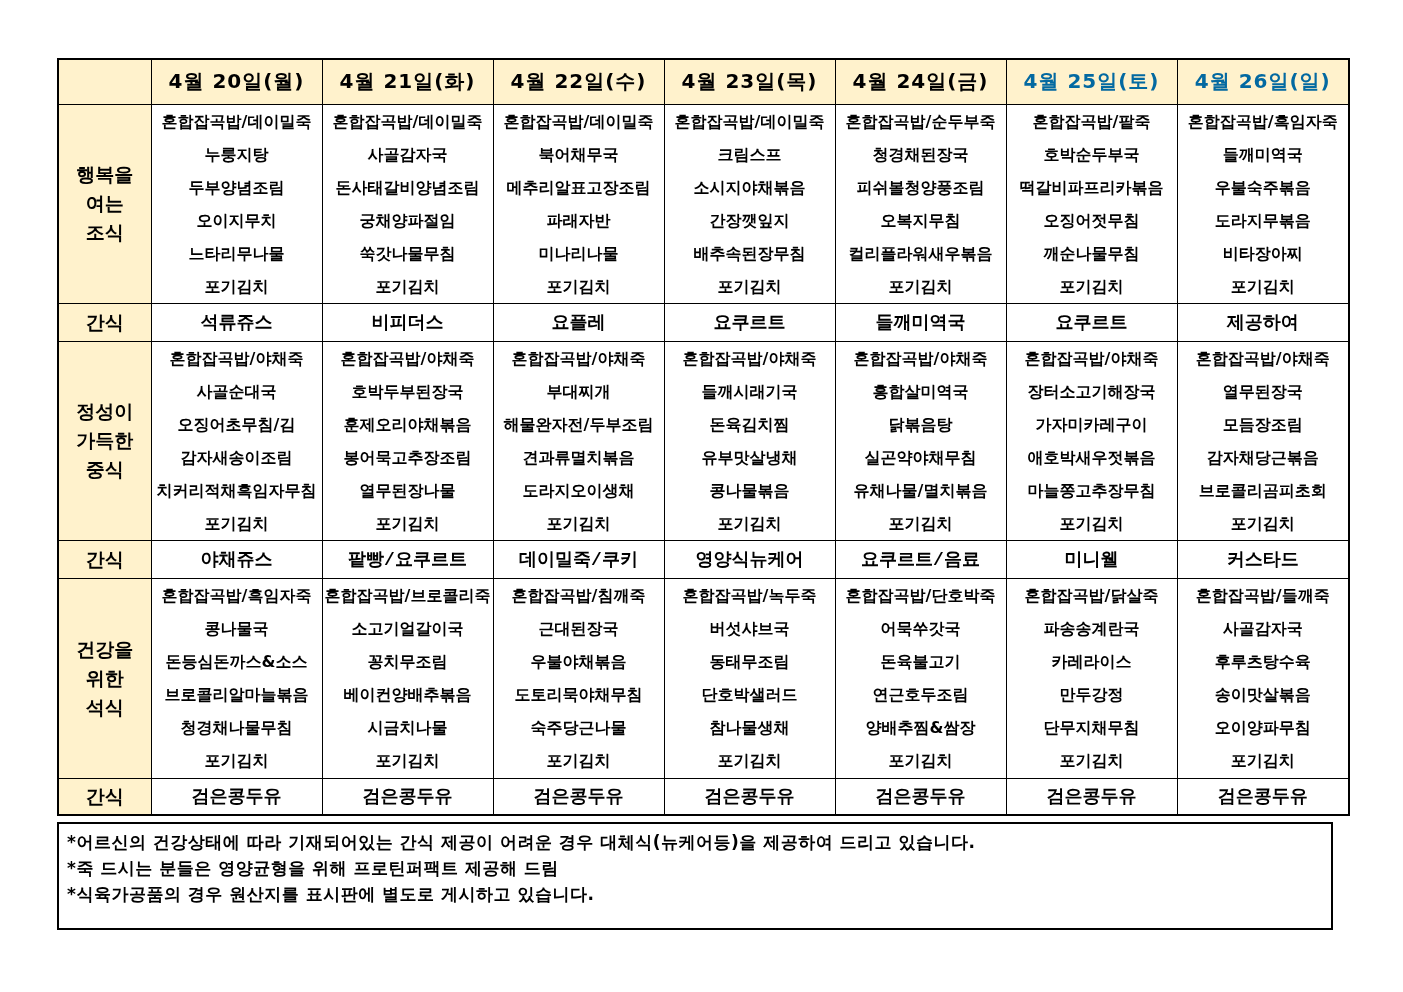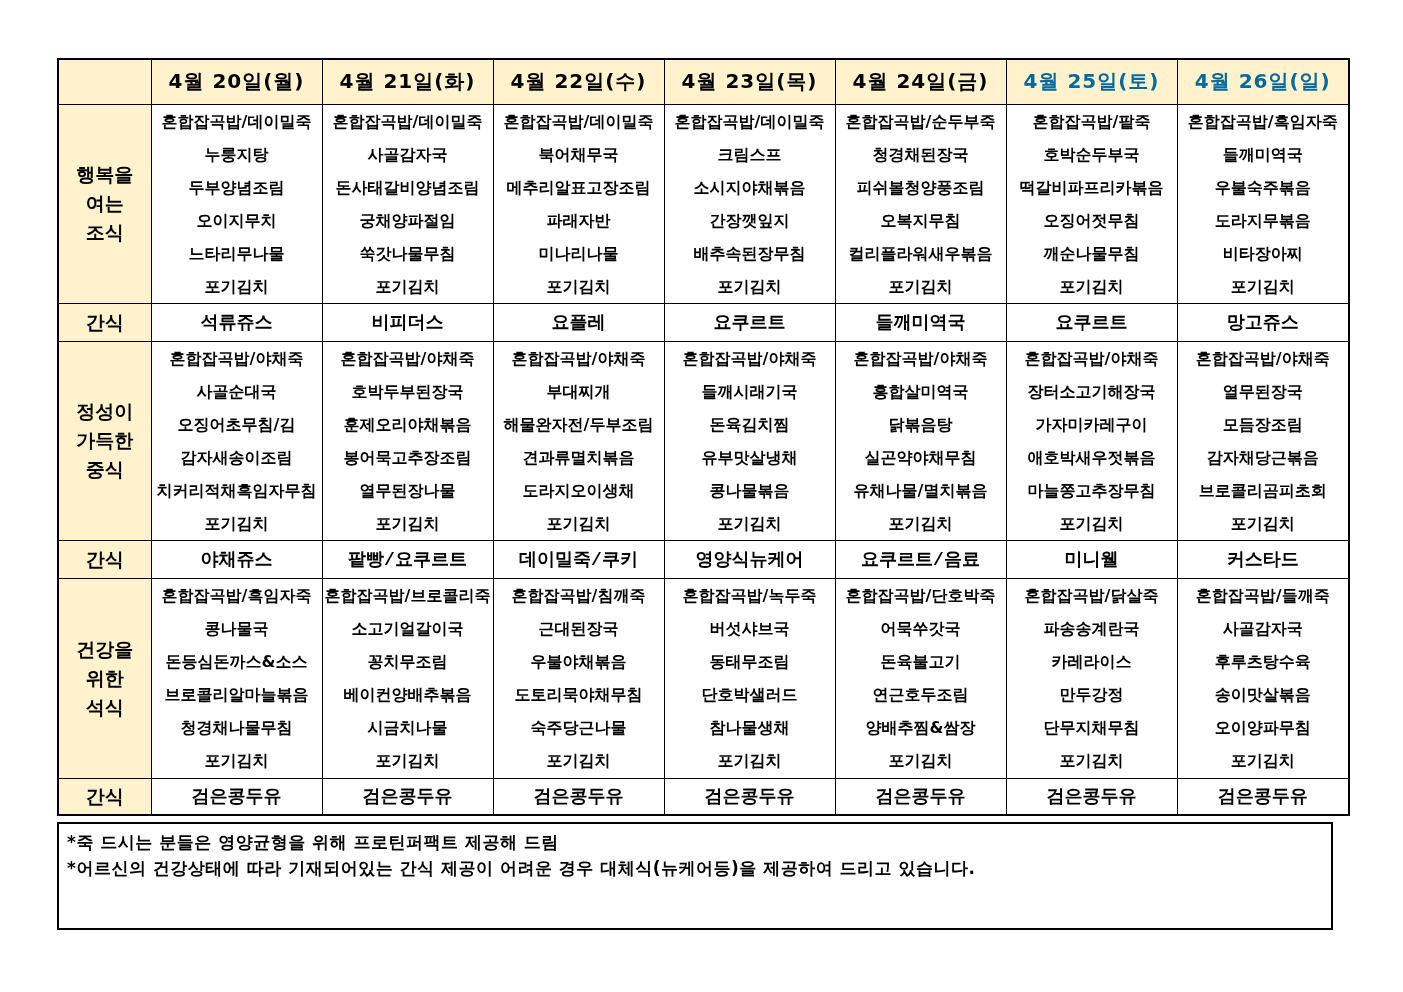--- a/index.html
+++ b/index.html
@@ -122,21 +122,21 @@
       </tr>
 
       <tr class="row-snack1">
         <th class="row-label">간식</th>
         <td class="snack-cell">석류쥬스</td>
         <td class="snack-cell">비피더스</td>
         <td class="snack-cell">요플레</td>
         <td class="snack-cell">요쿠르트</td>
         <td class="snack-cell">들깨미역국</td>
         <td class="snack-cell">요쿠르트</td>
-        <td class="snack-cell">망고쥬스</td>
+        <td class="snack-cell">제공하여</td>
       </tr>
 
       <tr class="row-lunch">
         <th class="row-label">정성이
 가득한
 중식</th>
         <td class="meal-cell">혼합잡곡밥/야채죽
 사골순대국
 오징어초무침/김
 감자새송이조림
@@ -246,17 +246,18 @@
         <td class="snack-cell">검은콩두유</td>
         <td class="snack-cell">검은콩두유</td>
         <td class="snack-cell">검은콩두유</td>
         <td class="snack-cell">검은콩두유</td>
         <td class="snack-cell">검은콩두유</td>
       </tr>
     </tbody>
   </table>
 
   <div class="notes-box">
+    <div class="note-line">*어르신의 건강상태에 따라 기재되어있는 간식 제공이 어려운 경우 대체식(뉴케어등)을 제공하여 드리고 있습니다.</div>
     <div class="note-line">*죽 드시는 분들은 영양균형을 위해 프로틴퍼팩트 제공해 드림</div>
-    <div class="note-line">*어르신의 건강상태에 따라 기재되어있는 간식 제공이 어려운 경우 대체식(뉴케어등)을 제공하여 드리고 있습니다.</div>
+    <div class="note-line">*식육가공품의 경우 원산지를 표시판에 별도로 게시하고 있습니다.</div>
   </div>
 
 </div>
 
 </body></html>

